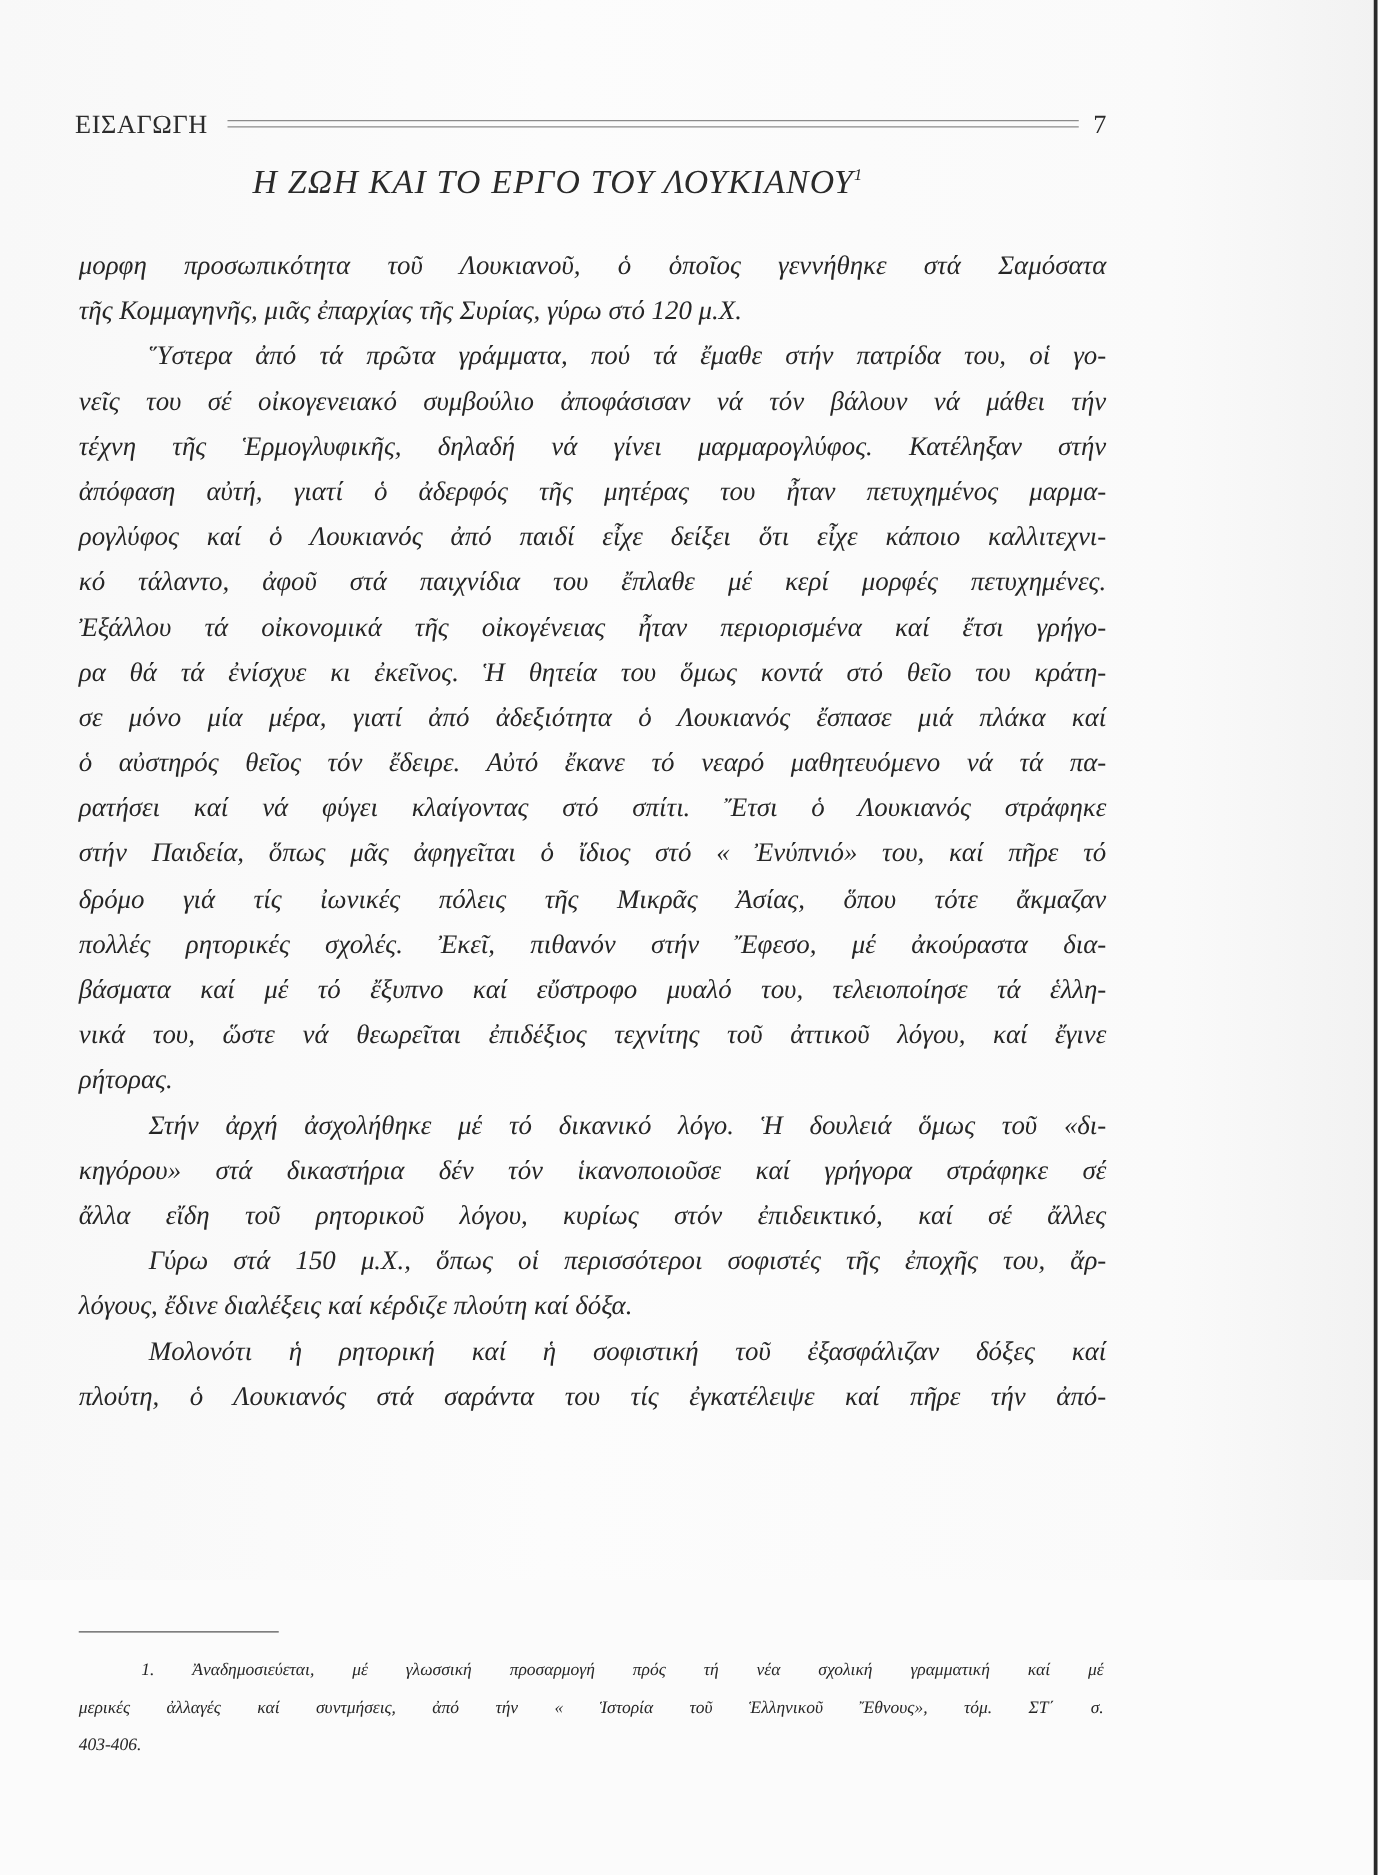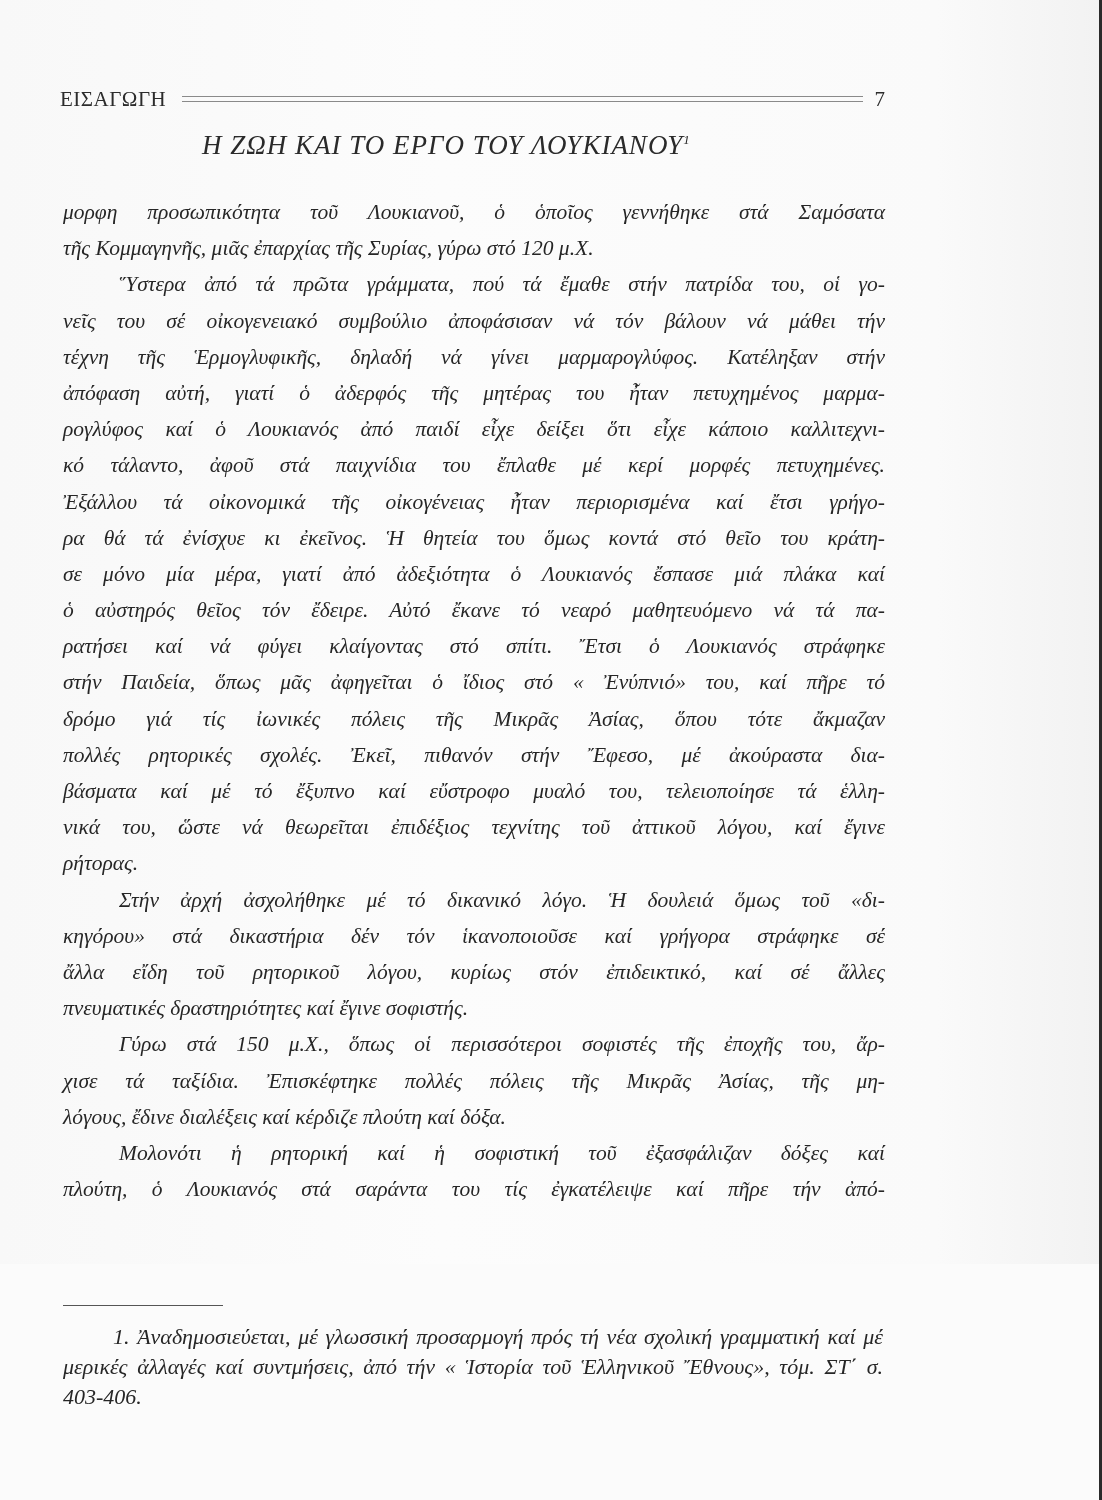--- a/index.html
+++ b/index.html
@@ -95,21 +95,21 @@
       left: 63px; top: 1305px;
       width: 160px;
       height: 0;
       border-top: 1.5px solid #555;
     }
     .footnotes {
       position: absolute;
       left: 63px; top: 1322px;
       width: 820px;
       font-style: italic;
-      font-size: 22px;
+      font-size: 14px;
       line-height: 30px;
       color: #262626;
     }
     .footnotes .line { height: 30px; }
     .footnotes .line.indent { padding-left: 50px; }
   </style>
 </head>
 <body>
 
 <div class="page">
@@ -141,23 +141,21 @@
       <span class="line">ρατήσει καί νά φύγει κλαίγοντας στό σπίτι. Ἔτσι ὁ Λουκιανός στράφηκε</span>
       <span class="line">στήν Παιδεία, ὅπως μᾶς ἀφηγεῖται ὁ ἴδιος στό « Ἐνύπνιό» του, καί πῆρε τό</span>
       <span class="line">δρόμο γιά τίς ἰωνικές πόλεις τῆς Μικρᾶς Ἀσίας, ὅπου τότε ἄκμαζαν</span>
       <span class="line">πολλές ρητορικές σχολές. Ἐκεῖ, πιθανόν στήν Ἔφεσο, μέ ἀκούραστα δια-</span>
       <span class="line">βάσματα καί μέ τό ἔξυπνο καί εὔστροφο μυαλό του, τελειοποίησε τά ἑλλη-</span>
       <span class="line">νικά του, ὥστε νά θεωρεῖται ἐπιδέξιος τεχνίτης τοῦ ἀττικοῦ λόγου, καί ἔγινε</span>
       <span class="line last">ρήτορας.</span>
       <span class="line indent">Στήν ἀρχή ἀσχολήθηκε μέ τό δικανικό λόγο. Ἡ δουλειά ὅμως τοῦ «δι-</span>
       <span class="line">κηγόρου» στά δικαστήρια δέν τόν ἱκανοποιοῦσε καί γρήγορα στράφηκε σέ</span>
       <span class="line">ἄλλα εἴδη τοῦ ρητορικοῦ λόγου, κυρίως στόν ἐπιδεικτικό, καί σέ ἄλλες</span>
-      <span class="line last">πνευματικές δραστηριότητες καί ἔγινε σοφιστής.</span>
       <span class="line indent">Γύρω στά 150 μ.Χ., ὅπως οἱ περισσότεροι σοφιστές τῆς ἐποχῆς του, ἄρ-</span>
-      <span class="line">χισε τά ταξίδια. Ἐπισκέφτηκε πολλές πόλεις τῆς Μικρᾶς Ἀσίας, τῆς μη-</span>
       <span class="line last">λόγους, ἔδινε διαλέξεις καί κέρδιζε πλούτη καί δόξα.</span>
       <span class="line indent">Μολονότι ἡ ρητορική καί ἡ σοφιστική τοῦ ἐξασφάλιζαν δόξες καί</span>
       <span class="line">πλούτη, ὁ Λουκιανός στά σαράντα του τίς ἐγκατέλειψε καί πῆρε τήν ἀπό-</span>
     </div>
 
   <div class="footnote-rule"></div>
   <div class="footnotes" id="footnotes">
       <span class="line indent">1. Ἀναδημοσιεύεται, μέ γλωσσική προσαρμογή πρός τή νέα σχολική γραμματική καί μέ</span>
       <span class="line">μερικές ἀλλαγές καί συντμήσεις, ἀπό τήν « Ἱστορία τοῦ Ἑλληνικοῦ Ἔθνους», τόμ. ΣΤ΄ σ.</span>
       <span class="line last">403-406.</span>

